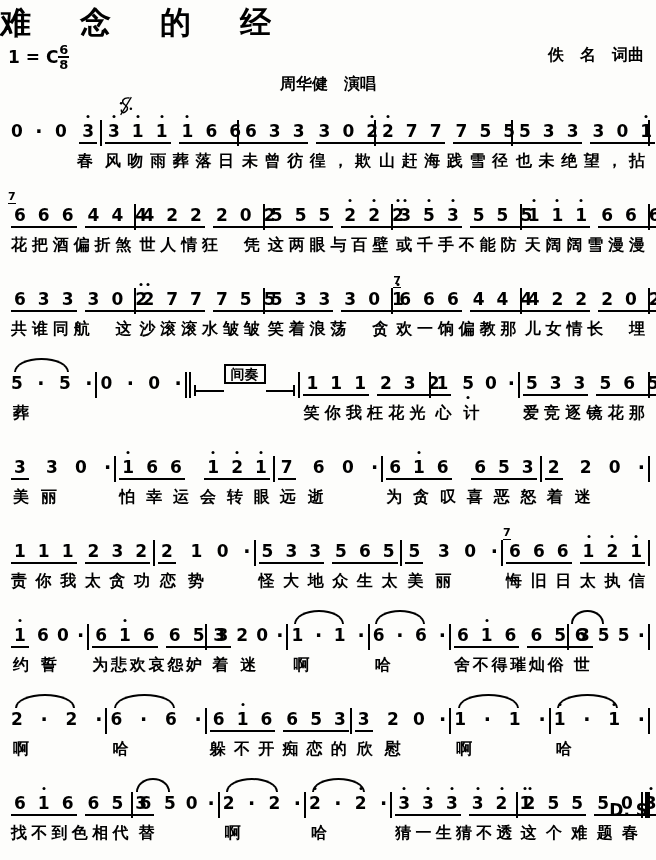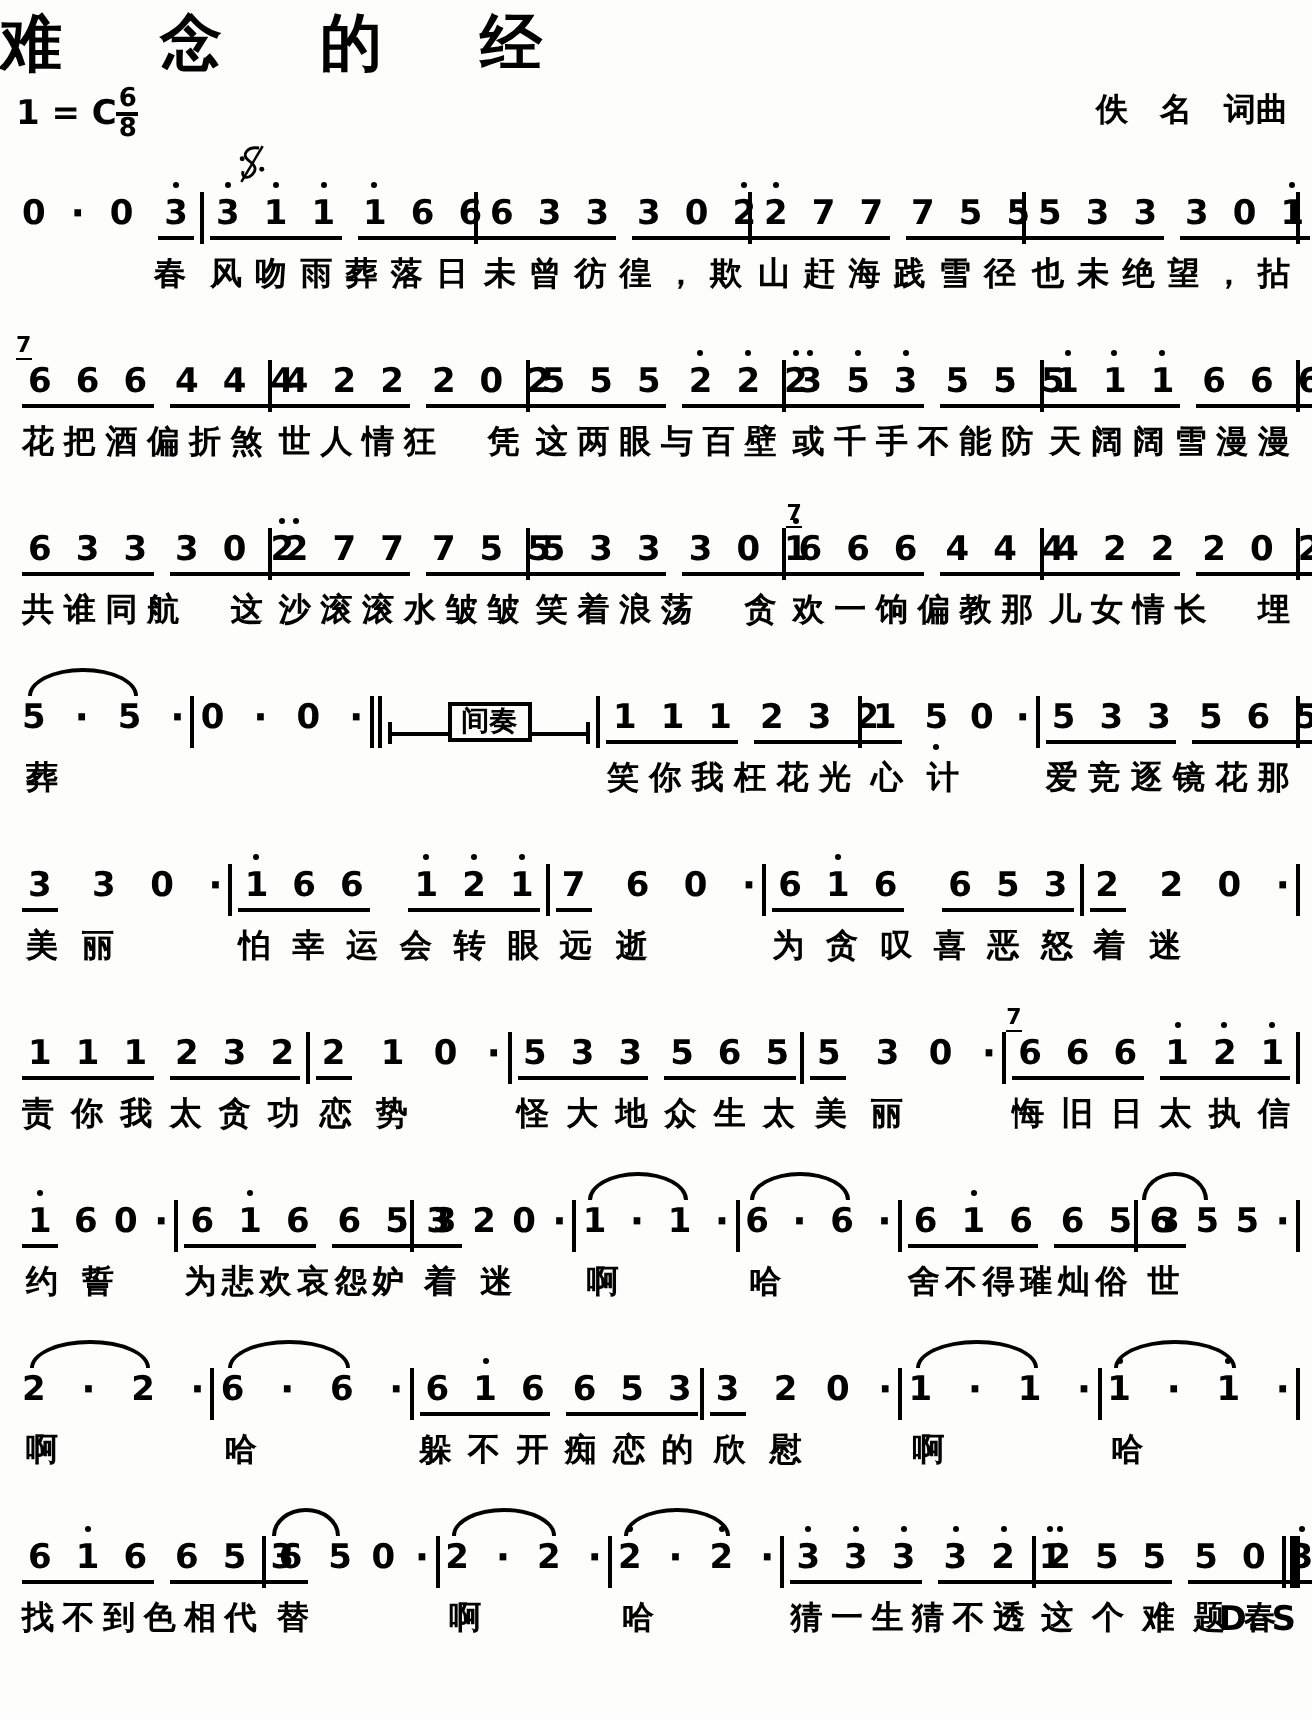--- a/index.html
+++ b/index.html
@@ -36,41 +36,42 @@
   .grace{position:absolute;top:3px;left:0;font-size:11px;font-weight:700;line-height:11px;border-bottom:1.5px solid #000;padding-bottom:1px;}
   .segno{position:absolute;top:-8px;left:16px;width:16px;height:20px;}
   .lyric{display:flex;font-size:16px;font-weight:700;margin-top:6px;min-height:22px;line-height:22px;white-space:pre;}
   .lyric.spread{justify-content:space-between;}
   .lyric.start{gap:12px;padding-left:2px;}
   .lyric.end{justify-content:flex-end;padding-right:4px;}
   
   .inter{display:flex;align-items:flex-end;height:26px;margin-top:14px;}
   .inter .tick{width:2px;height:11px;background:#000;}
   .inter .ln{flex:1;height:2px;background:#000;margin-bottom:4px;}
-  .inter .lbl{border:2px solid #000;padding:0 5px;font-size:14px;font-weight:700;line-height:16px;margin-bottom:1px;}
+  .inter .lbl{border:2px solid #000;padding:0 5px;font-size:14px;font-weight:700;line-height:16px;margin-bottom:12px;}
   
   .watermark{position:absolute;pointer-events:none;z-index:5;}
   .ds{position:absolute;right:8px;top:800px;font-size:17px;font-weight:700;z-index:6;}
 </style>
 </head>
 <body>
 
 <div class="header">
   <div class="title">难　念　的　经</div>
   <div class="inforow">
     <div class="keysig">
       <span>1 = C</span>
       <span class="frac">
         <span>6</span>
         <span class="fbar"></span>
         <span>8</span>
       </span>
     </div>
     <div class="credit">佚　名　词曲</div>
   </div>
+  <div class="performer">周华健　演唱</div>
 </div>
 
 <div class="score" id="score">
     <div class="line">
       <div class="measure" style="flex-grow: 4;">
         <div class="notes">
           <span class="note">0</span>
           <span class="sep">·</span>
           <span class="note">0</span>
           <span class="grp">

